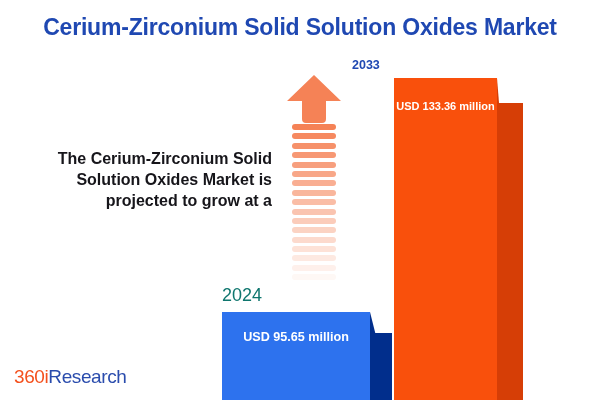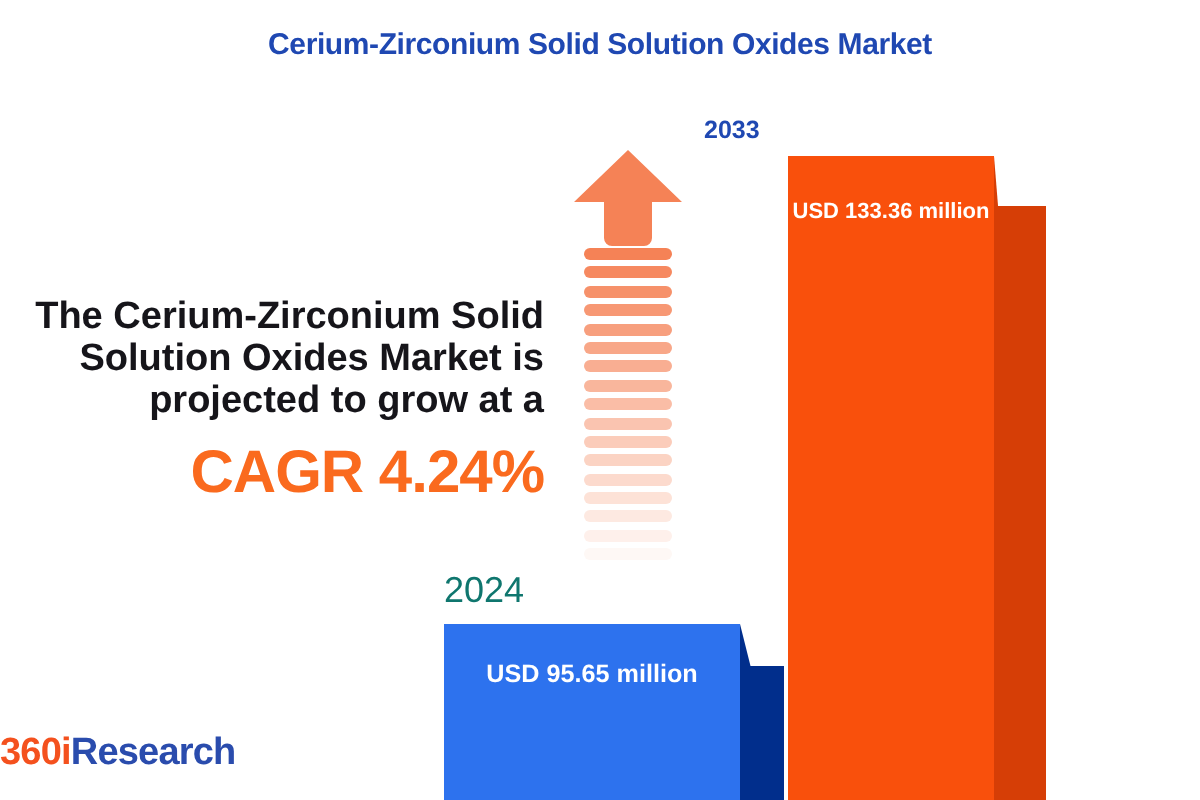--- a/index.html
+++ b/index.html
@@ -21,58 +21,58 @@
     overflow: hidden;
   }
 
   
   #chart-title {
     position: absolute;
     left: 0;
     top: 14px;
     width: 600px;
     text-align: center;
-    font-size: 15px;
+    font-size: 23px;
     font-weight: bold;
     color: #1F48B2;
     letter-spacing: -0.2px;
     white-space: nowrap;
   }
 
   
   #callout {
     position: absolute;
     left: 10px;
     top: 148px;
     width: 262px;
     text-align: right;
   }
   #callout-text {
-    font-size: 19px;
+    font-size: 16px;
     font-weight: bold;
     color: #16151A;
     line-height: 21px;
   }
   #cagr-value {
     margin-top: 9px;
     font-size: 30px;
     font-weight: bold;
     color: #FA6A1E;
     letter-spacing: -0.5px;
     line-height: 34px;
     white-space: nowrap;
   }
 
   
   #logo {
     position: absolute;
-    left: 0;
+    left: 14px;
     top: 366px;
     font-size: 19px;
-    font-weight: bold;
+    font-weight: normal;
     letter-spacing: -0.4px;
     white-space: nowrap;
   }
   #logo .logo-360 { color: #F4511E; }
   #logo .logo-i   { color: #F4511E; }
   #logo .logo-research { color: #2A4CAD; }
 
   
   #growth-arrow {
     position: absolute;
@@ -195,21 +195,20 @@
 </style>
 </head>
 <body>
 
 <div id="canvas">
 
   <div id="chart-title">Cerium-Zirconium Solid Solution Oxides Market</div>
 
   <div id="callout">
     <div id="callout-text">The Cerium-Zirconium Solid Solution Oxides Market is projected to grow at a</div>
-    <div id="cagr-value">CAGR 4.24%</div>
   </div>
 
   <div id="growth-arrow">
     <svg id="arrow-head" viewBox="0 0 56 50">
       <path d="M28 1 L55 27 L40 27 L40 45 A4 4 0 0 1 36 49 L20 49 A4 4 0 0 1 16 45 L16 27 L1 27 Z" fill="#F58256"></path>
     </svg>
     <div id="arrow-shaft">
         <div class="arrow-seg" style="background: rgb(245, 130, 86);"></div>
         <div class="arrow-seg" style="background: rgb(246, 137, 96);"></div>
         <div class="arrow-seg" style="background: rgb(246, 145, 106);"></div>

